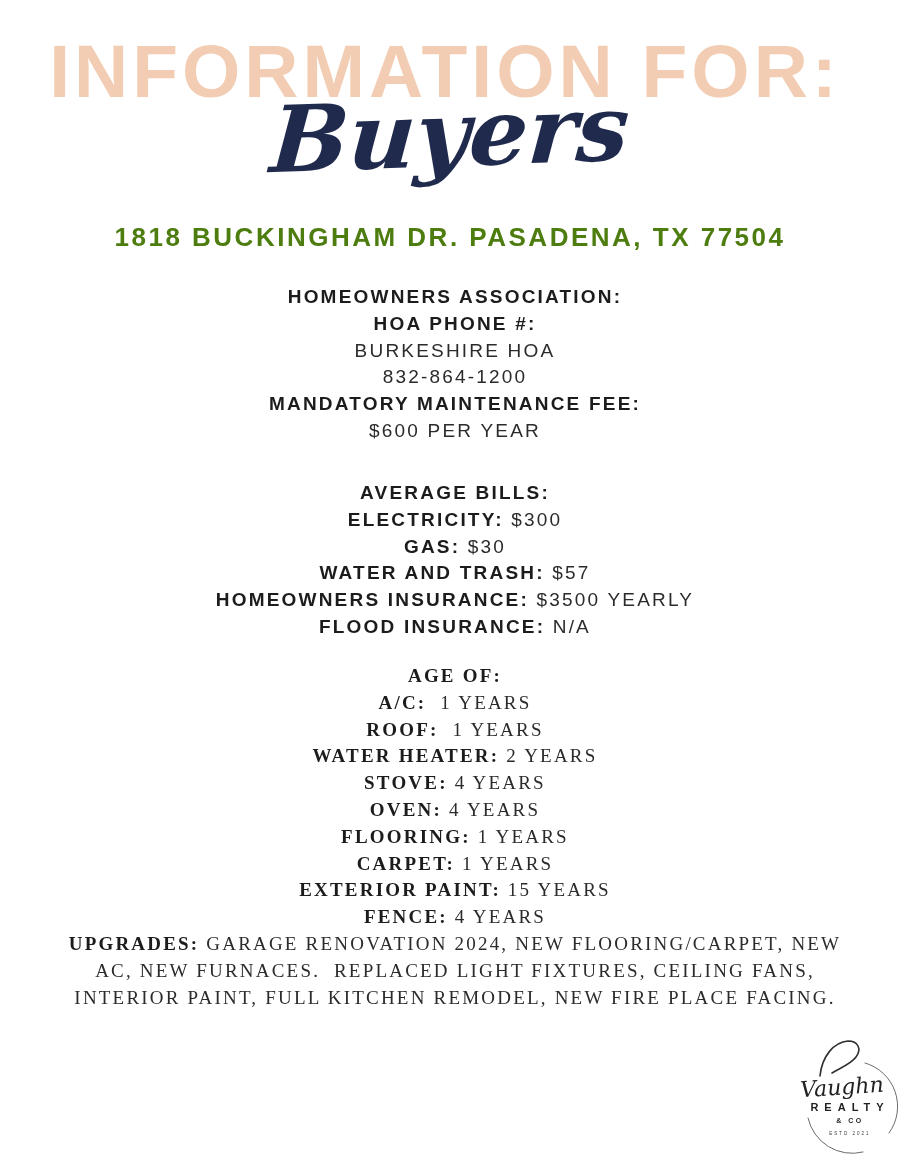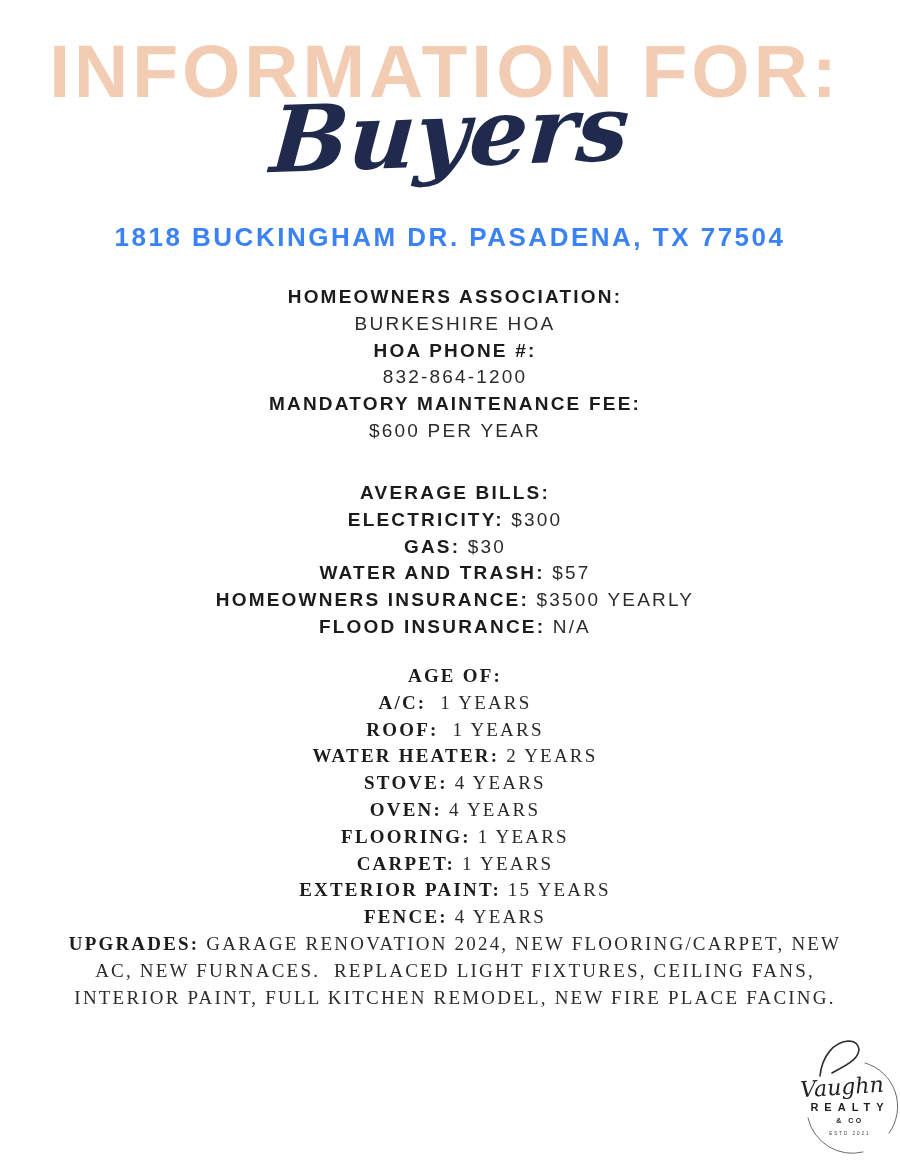--- a/index.html
+++ b/index.html
@@ -14,21 +14,21 @@
   }
   .script-word {
     position:absolute; top:84px; left:0; width:900px; text-align:center;
     font-family:"DejaVu Serif", serif; font-style:italic; font-weight:700;
     font-size:92px; line-height:100px; color:var(--c-navy,#1F2A4D);
     transform:skewX(-6deg) rotate(-2deg);
   }
   .address {
     position:absolute; top:222px; left:0; width:900px; text-align:center;
     font-size:26px; line-height:30px; font-weight:700; letter-spacing:2.5px;
-    color:#3b82f6; white-space:nowrap;
+    color:#4d7c0f; white-space:nowrap;
   }
   .section {
     position:absolute; left:65px; width:780px;
     font-size:19px; line-height:26.8px; letter-spacing:2.2px;
     color:var(--c-value-ink,#2B2B2B);
     text-align:center;
   }
   .sec-hoa   { top:284px; }
   .sec-bills { top:480px; }
   .sec-age   { top:663px;font-family:Liberation Serif, serif; }
@@ -49,22 +49,22 @@
 <div class="page">
 
   <div class="title">INFORMATION FOR:</div>
 
   <div class="script-word">Buyers</div>
 
   <div class="address">1818 BUCKINGHAM DR. PASADENA, TX 77504</div>
 
   <div class="section sec-hoa">
     <div><span class="lbl">HOMEOWNERS ASSOCIATION:</span><span class="val"></span></div>
+    <div><span class="lbl">HOA PHONE #:</span><span class="val"></span></div>
     <div><span class="lbl"></span><span class="val">BURKESHIRE HOA</span></div>
-    <div><span class="lbl">HOA PHONE #:</span><span class="val"></span></div>
     <div><span class="lbl"></span><span class="val">832-864-1200</span></div>
     <div><span class="lbl">MANDATORY MAINTENANCE FEE:</span><span class="val"></span></div>
     <div><span class="lbl"></span><span class="val">$600 PER YEAR</span></div>
   </div>
 
   <div class="section sec-bills">
     <div><span class="lbl">AVERAGE BILLS:</span><span class="val"></span></div>
     <div><span class="lbl">ELECTRICITY:</span><span class="val"> $300</span></div>
     <div><span class="lbl">GAS:</span><span class="val"> $30</span></div>
     <div><span class="lbl">WATER AND TRASH:</span><span class="val"> $57</span></div>

